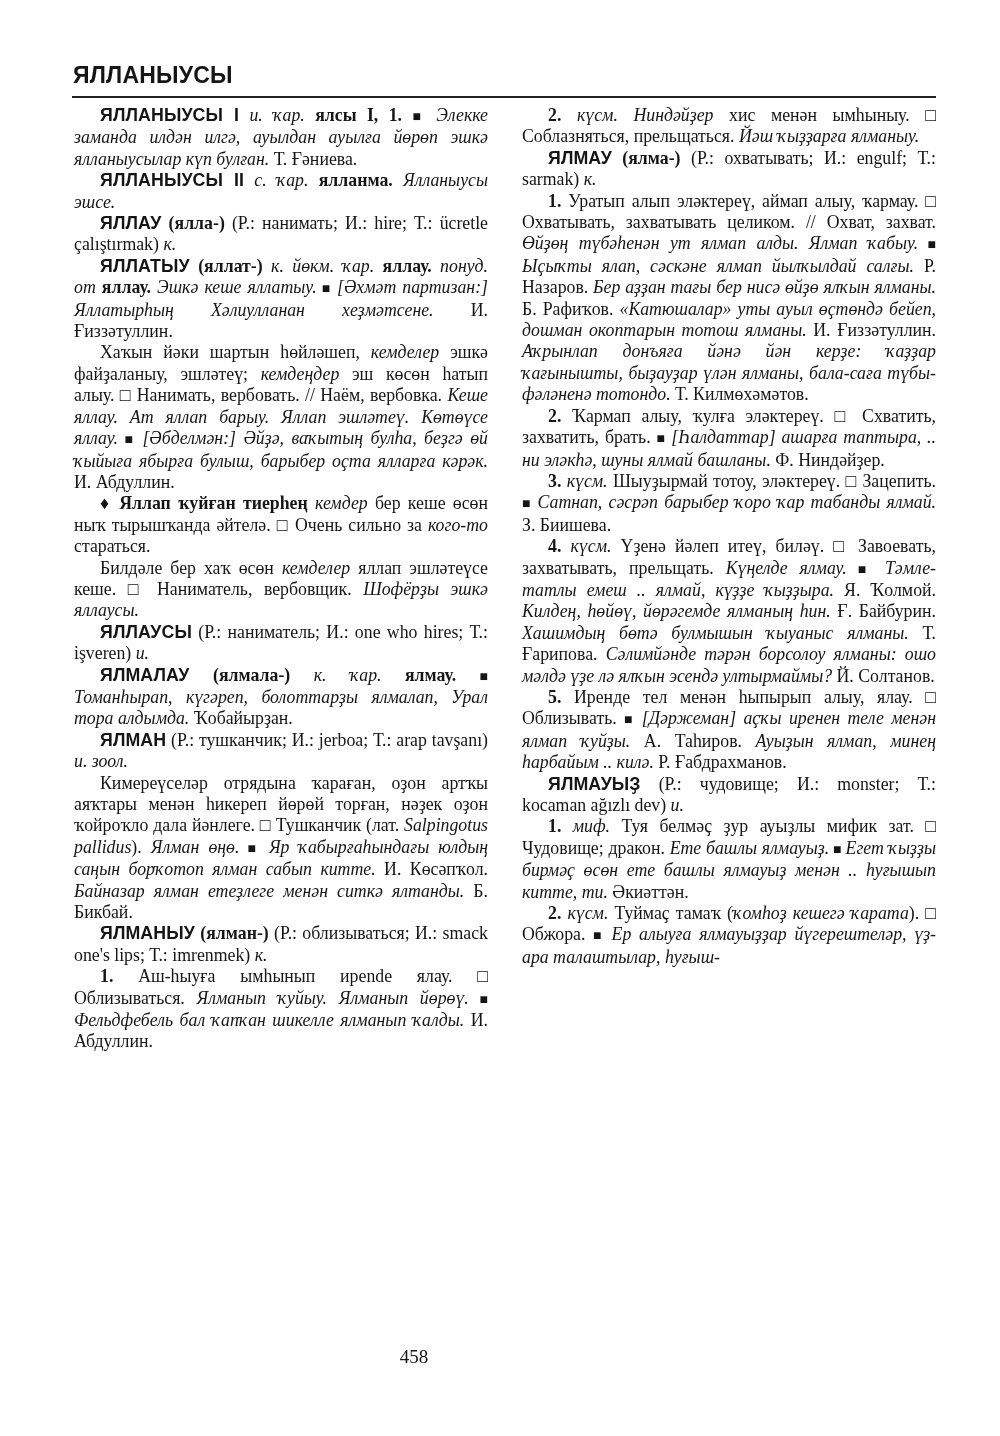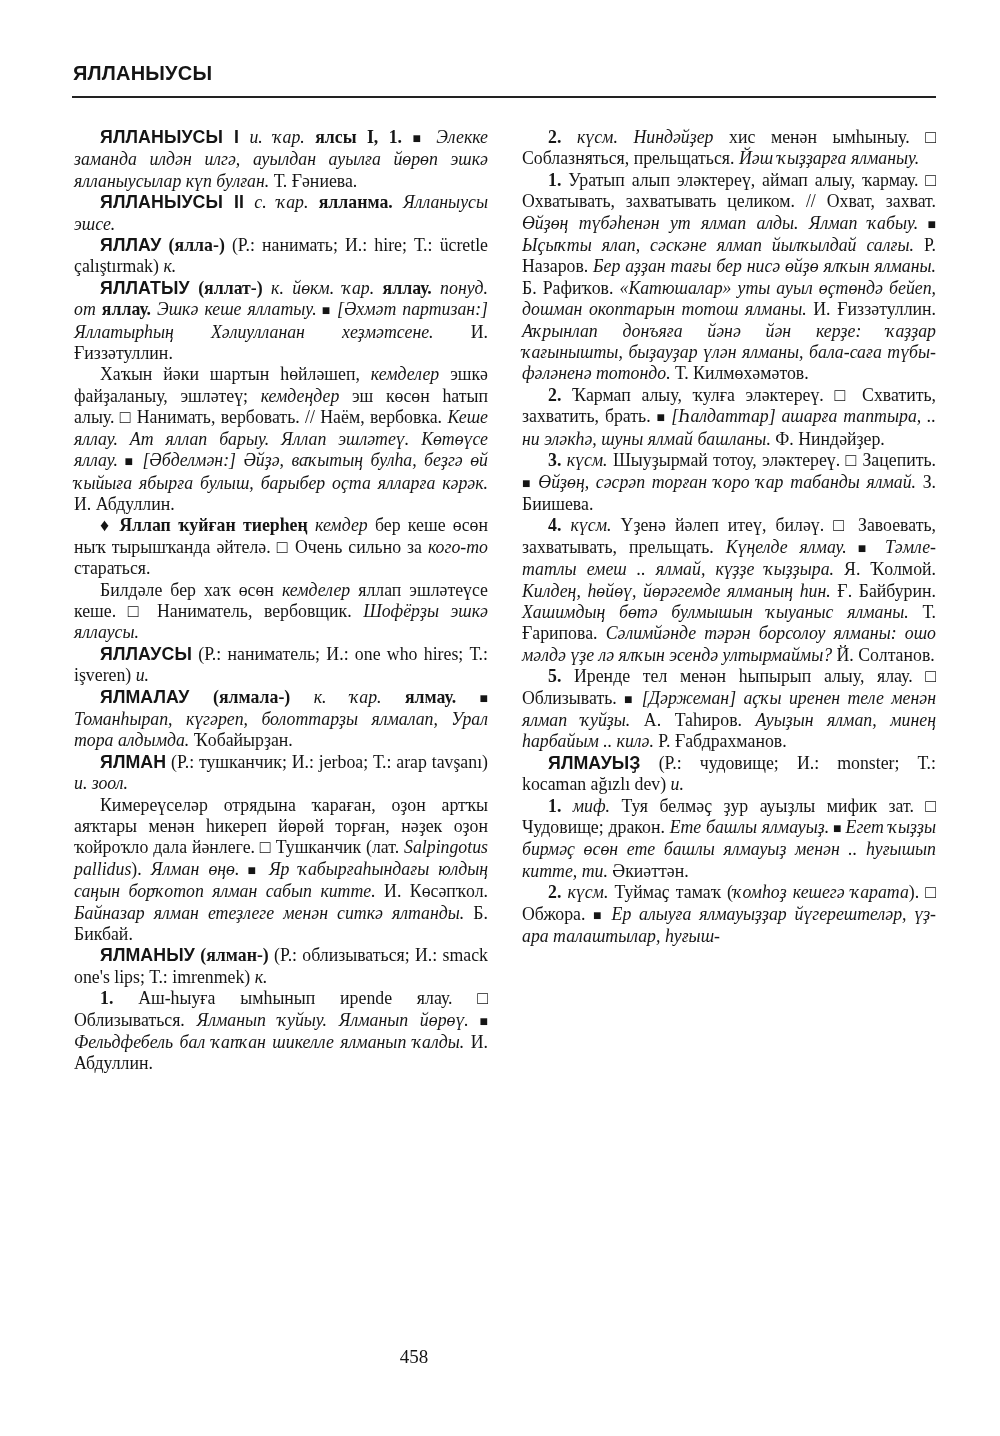--- a/index.html
+++ b/index.html
@@ -1,21 +1,21 @@
 <!DOCTYPE html>
 <html><head>
 <meta charset="utf-8">
 <style>
   html, body { margin: 0; padding: 0; background: #ffffff; }
   body { width: 1000px; height: 1436px; position: relative; overflow: hidden;
          font-family: "Liberation Serif", "DejaVu Serif", serif; color: #151515; }
   .running-head { position: absolute; left: 73px; top: 62px; font-family: "Liberation Sans", sans-serif;
-         font-weight: bold; font-size: 20px; letter-spacing: 0.2px; }
+         font-weight: bold; font-size: 23px; letter-spacing: 0.2px; }
   .rule { position: absolute; left: 72px; top: 96px; width: 864px; height: 2px; background: #222; }
-  .col { position: absolute; top: 127px; width: 414px; font-size: 17.8px; line-height: 21.4px; text-align: justify; }
+  .col { position: absolute; top: 105px; width: 414px; font-size: 17.8px; line-height: 21.4px; text-align: justify; }
   .col.left { left: 74px; }
   .col.right { left: 522px; }
   .col p { margin: 0; text-indent: 26px; }
   .hw { font-weight: bold; font-family: "Liberation Sans", "DejaVu Sans", sans-serif; letter-spacing: 0.1px; }
   .b { font-weight: bold; }
   .i { font-style: italic; }
   .sq { font-size: 14px; }
   .page-number { position: absolute; left: 0; width: 828px; top: 1346px; text-align: center; font-size: 19px; }
 </style>
 </head>
@@ -34,23 +34,24 @@
     <p><span>Билдәле бер хаҡ өсөн </span><span class="i">кемделер</span><span> яллап эшләтеүсе кеше. □ Наниматель, вербовщик. </span><span class="i">Шофёрҙы эшкә яллаусы.</span></p>
     <p><span class="hw">ЯЛЛАУСЫ</span><span> (Р.: наниматель; И.: one who hires; Т.: işveren) </span><span class="i">и.</span></p>
     <p><span class="hw">ЯЛМАЛАУ</span><span class="b"> (ялмала-)</span><span> </span><span class="i">к. ҡар.</span><span class="b"> ялмау. </span><span class="sq">■ </span><span class="i">Томанһырап, күгәреп, болоттарҙы ялмалап, Урал тора алдымда.</span><span> Ҡобайырҙан.</span></p>
     <p><span class="hw">ЯЛМАН</span><span> (Р.: тушканчик; И.: jerboa; Т.: arap tavşanı) </span><span class="i">и. зоол.</span></p>
     <p><span>Кимереүселәр отрядына ҡараған, оҙон артҡы аяҡтары менән һикереп йөрөй торған, нәҙек оҙон ҡойроҡло дала йәнлеге. □ Тушканчик (лат. </span><span class="i">Salpingotus pallidus</span><span>). </span><span class="i">Ялман өңө.</span><span class="sq"> ■ </span><span class="i">Яр ҡабырғаһындағы юлдың саңын борҡотоп ялман сабып китте.</span><span> И. Көсәпҡол. </span><span class="i">Байназар ялман етеҙлеге менән ситкә ялтанды.</span><span> Б. Бикбай.</span></p>
     <p><span class="hw">ЯЛМАНЫУ</span><span class="b"> (ялман-)</span><span> (Р.: облизываться; И.: smack one's lips; Т.: imrenmek) </span><span class="i">к.</span></p>
     <p><span class="b">1.</span><span> Аш-һыуға ымһынып ирende ялау. □ Облизываться. </span><span class="i">Ялманып ҡуйыу. Ялманып йөрөү.</span><span class="sq"> ■ </span><span class="i">Фельдфебель бал ҡапҡан шикелле ялманып ҡалды.</span><span> И. Абдуллин.</span></p>
   </div>
 <div class="col right">
     <p><span class="b">2.</span><span> </span><span class="i">күсм. Ниндәйҙер</span><span> хис менән ымһыныу. □ Соблазняться, прельщаться. </span><span class="i">Йәш ҡыҙҙарға ялманыу.</span></p>
+    <p><span class="hw">ЯЛМАУ</span><span class="b"> (ялма-)</span><span> (Р.: охватывать; И.: engulf; Т.: sarmak) </span><span class="i">к.</span></p>
     <p><span class="b">1.</span><span> Уратып алып эләктереү, аймап алыу, ҡармау. □ Охватывать, захватывать целиком. // Охват, захват. </span><span class="i">Өйҙөң түбәһенән ут ялмап алды. Ялмап ҡабыу.</span><span class="sq"> ■ </span><span class="i">Ыҫыҡты ялап, сәскәне ялмап йылҡылдай салғы.</span><span> Р. Назаров. </span><span class="i">Бер аҙҙан тағы бер нисә өйҙө ялҡын ялманы.</span><span> Б. Рафиҡов. </span><span class="i">«Катюшалар» уты ауыл өҫтөндә бейеп, дошман окоптарын тотош ялманы.</span><span> И. Ғиззәтуллин. </span><span class="i">Аҡрынлап донъяға йәнә йән керҙе: ҡаҙҙар ҡағынышты, быҙауҙар үлән ялманы, бала-саға түбы-фәләненә тотондо.</span><span> Т. Килмөхәмәтов.</span></p>
     <p><span class="b">2.</span><span> Ҡармап алыу, ҡулға эләктереү. □ Схватить, захватить, брать. </span><span class="sq">■ </span><span class="i">[Һалдаттар] ашарға таптыра, .. ни эләкһә, шуны ялмай башланы.</span><span> Ф. Ниндәйҙер.</span></p>
-    <p><span class="b">3.</span><span> </span><span class="i">күсм.</span><span> Шыуҙырмай тотоу, эләктереү. □ Зацепить. </span><span class="sq">■ </span><span class="i">Өйҙөң, сәсрәп торған ҡоро ҡар табанды ялмай.</span><span> З. Биишева.</span></p>
+    <p><span class="b">3.</span><span> </span><span class="i">күсм.</span><span> Шыуҙырмай тотоу, эләктереү. □ Зацепить. </span><span class="sq">■ </span><span class="i">Сатнап, сәсрәп барыбер ҡоро ҡар табанды ялмай.</span><span> З. Биишева.</span></p>
     <p><span class="b">4.</span><span> </span><span class="i">күсм.</span><span> Үҙенә йәлеп итеү, биләү. □ Завоевать, захватывать, прельщать. </span><span class="i">Күңелде ялмау.</span><span class="sq"> ■ </span><span class="i">Тәмле-татлы емеш .. ялмай, күҙҙе ҡыҙҙыра.</span><span> Я. Ҡолмой. </span><span class="i">Килдең, һөйөү, йөрәгемде ялманың һин.</span><span> Ғ. Байбурин. </span><span class="i">Хашимдың бөтә булмышын ҡыуаныс ялманы.</span><span> Т. Ғарипова. </span><span class="i">Сәлимйәнде тәрән борсолоу ялманы: ошо мәлдә үҙе лә ялҡын эсендә ултырмаймы?</span><span> Й. Солтанов.</span></p>
     <p><span class="b">5.</span><span> Иренде тел менән һыпырып алыу, ялау. □ Облизывать. </span><span class="sq">■ </span><span class="i">[Дәржеман] аҫҡы иренен теле менән ялмап ҡуйҙы.</span><span> А. Таһиров. </span><span class="i">Ауыҙын ялмап, минең һарбайым .. килә.</span><span> Р. Ғабдрахманов.</span></p>
     <p><span class="hw">ЯЛМАУЫҘ</span><span> (Р.: чудовище; И.: monster; Т.: kocaman ağızlı dev) </span><span class="i">и.</span></p>
     <p><span class="b">1.</span><span> </span><span class="i">миф.</span><span> Туя белмәҫ ҙур ауыҙлы мифик зат. □ Чудовище; дракон. </span><span class="i">Ете башлы ялмауыҙ.</span><span class="sq"> ■ </span><span class="i">Егет ҡыҙҙы бирмәҫ өсөн ете башлы ялмауыҙ менән .. һуғышып китте, ти.</span><span> Әкиәттән.</span></p>
     <p><span class="b">2.</span><span> </span><span class="i">күсм.</span><span> Туймаҫ тамаҡ (</span><span class="i">ҡомһоҙ кешегә ҡарата</span><span>). □ Обжора. </span><span class="sq">■ </span><span class="i">Ер алыуға ялмауыҙҙар йүгерештеләр, үҙ-ара талаштылар, һуғыш-</span></p>
   </div>
 
 <div class="page-number">458</div>
 
 </body></html>

